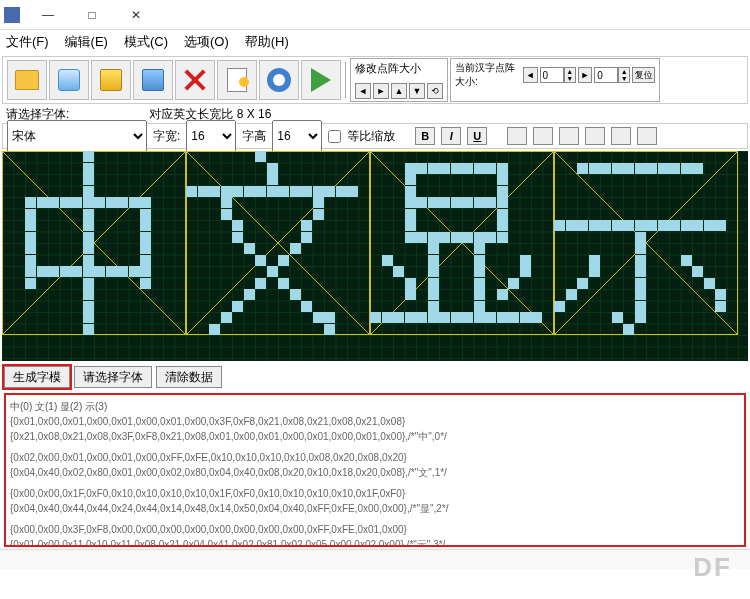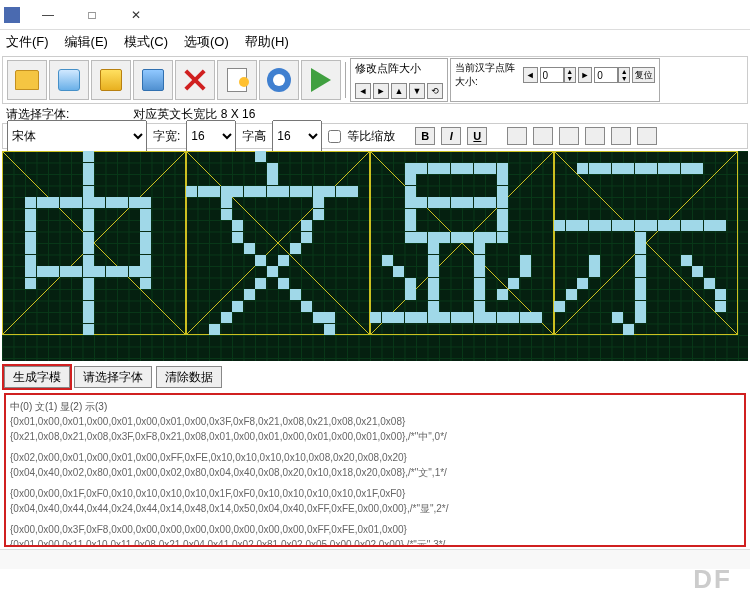--- a/index.html
+++ b/index.html
@@ -44,21 +44,21 @@
 .grid { position:absolute; inset:0; background-image:linear-gradient(#083818 1px,transparent 1px),linear-gradient(90deg,#083818 1px,transparent 1px); background-size:11.5px 11.5px; }
 .outline { position:absolute; border:1px solid #ccc020; }
 .pix { position:absolute; width:11px; height:11px; background:#a0d8e8; }
 .textin-row { display:flex; align-items:center; padding:2px 4px; gap:4px; height:28px; }
 .textin-row select { flex:0 0 502px; height:22px; font-size:13px; }
 .actbtn { height:22px; padding:0 8px; font-size:12px; border:1px solid #888; background:#efefef; }
 .actbtn.hl { outline:2px solid #d02020; }
 .output { margin:2px 4px; border:2px solid #d02020; height:154px; padding:4px; font-size:10px; font-family:monospace; color:#666; background:#fff; overflow:hidden; line-height:1.5; }
 .output .oh { color:#555; }
 .statusbar { height:20px; border-top:1px solid #ddd; background:#f8f8f8; }
-.footer-mark { position:absolute; right:18px; bottom:4px; font-size:26px; color:#ccc; letter-spacing:2px; font-weight:bold; }
+.footer-mark { position:absolute; right:18px; bottom:16px; font-size:26px; color:#ccc; letter-spacing:2px; font-weight:bold; }
 .sep { width:1px; height:36px; background:#aaa; margin:0 2px; }
 .locklbl { font-size:11px; margin-left:auto; }
 </style>
 </head>
 <body>
 
 <div class="titlebar">
   <div class="ticon"></div>
   <div class="winbtns">
     <div class="winbtn">—</div>
@@ -122,21 +122,21 @@
       <div class="minibtn">►</div>
       <div class="spin">
           <input value="0" style="">
           <div class="ud">▲<br>▼</div>
         </div>
       <span class="minibtn" style="width:28px">复位</span>
     </div>
   </div>
 </div>
 
-<div style="display:flex;gap:4px;padding:0 6px;font-size:12px">
+<div style="display:flex;gap:20px;padding:0 6px;font-size:12px">
   <span>请选择字体:</span>
   <span style="margin-left:60px">对应英文长宽比 8 X 16</span>
 </div>
 <div class="cfgbar">
   <select style="width:140px"><option>宋体</option></select>
   <span class="lbl">字宽:</span>
   <select style="width:50px"><option>16</option></select>
   <span class="lbl">字高</span>
   <select style="width:50px"><option>16</option></select>
   <input type="checkbox" style="">

